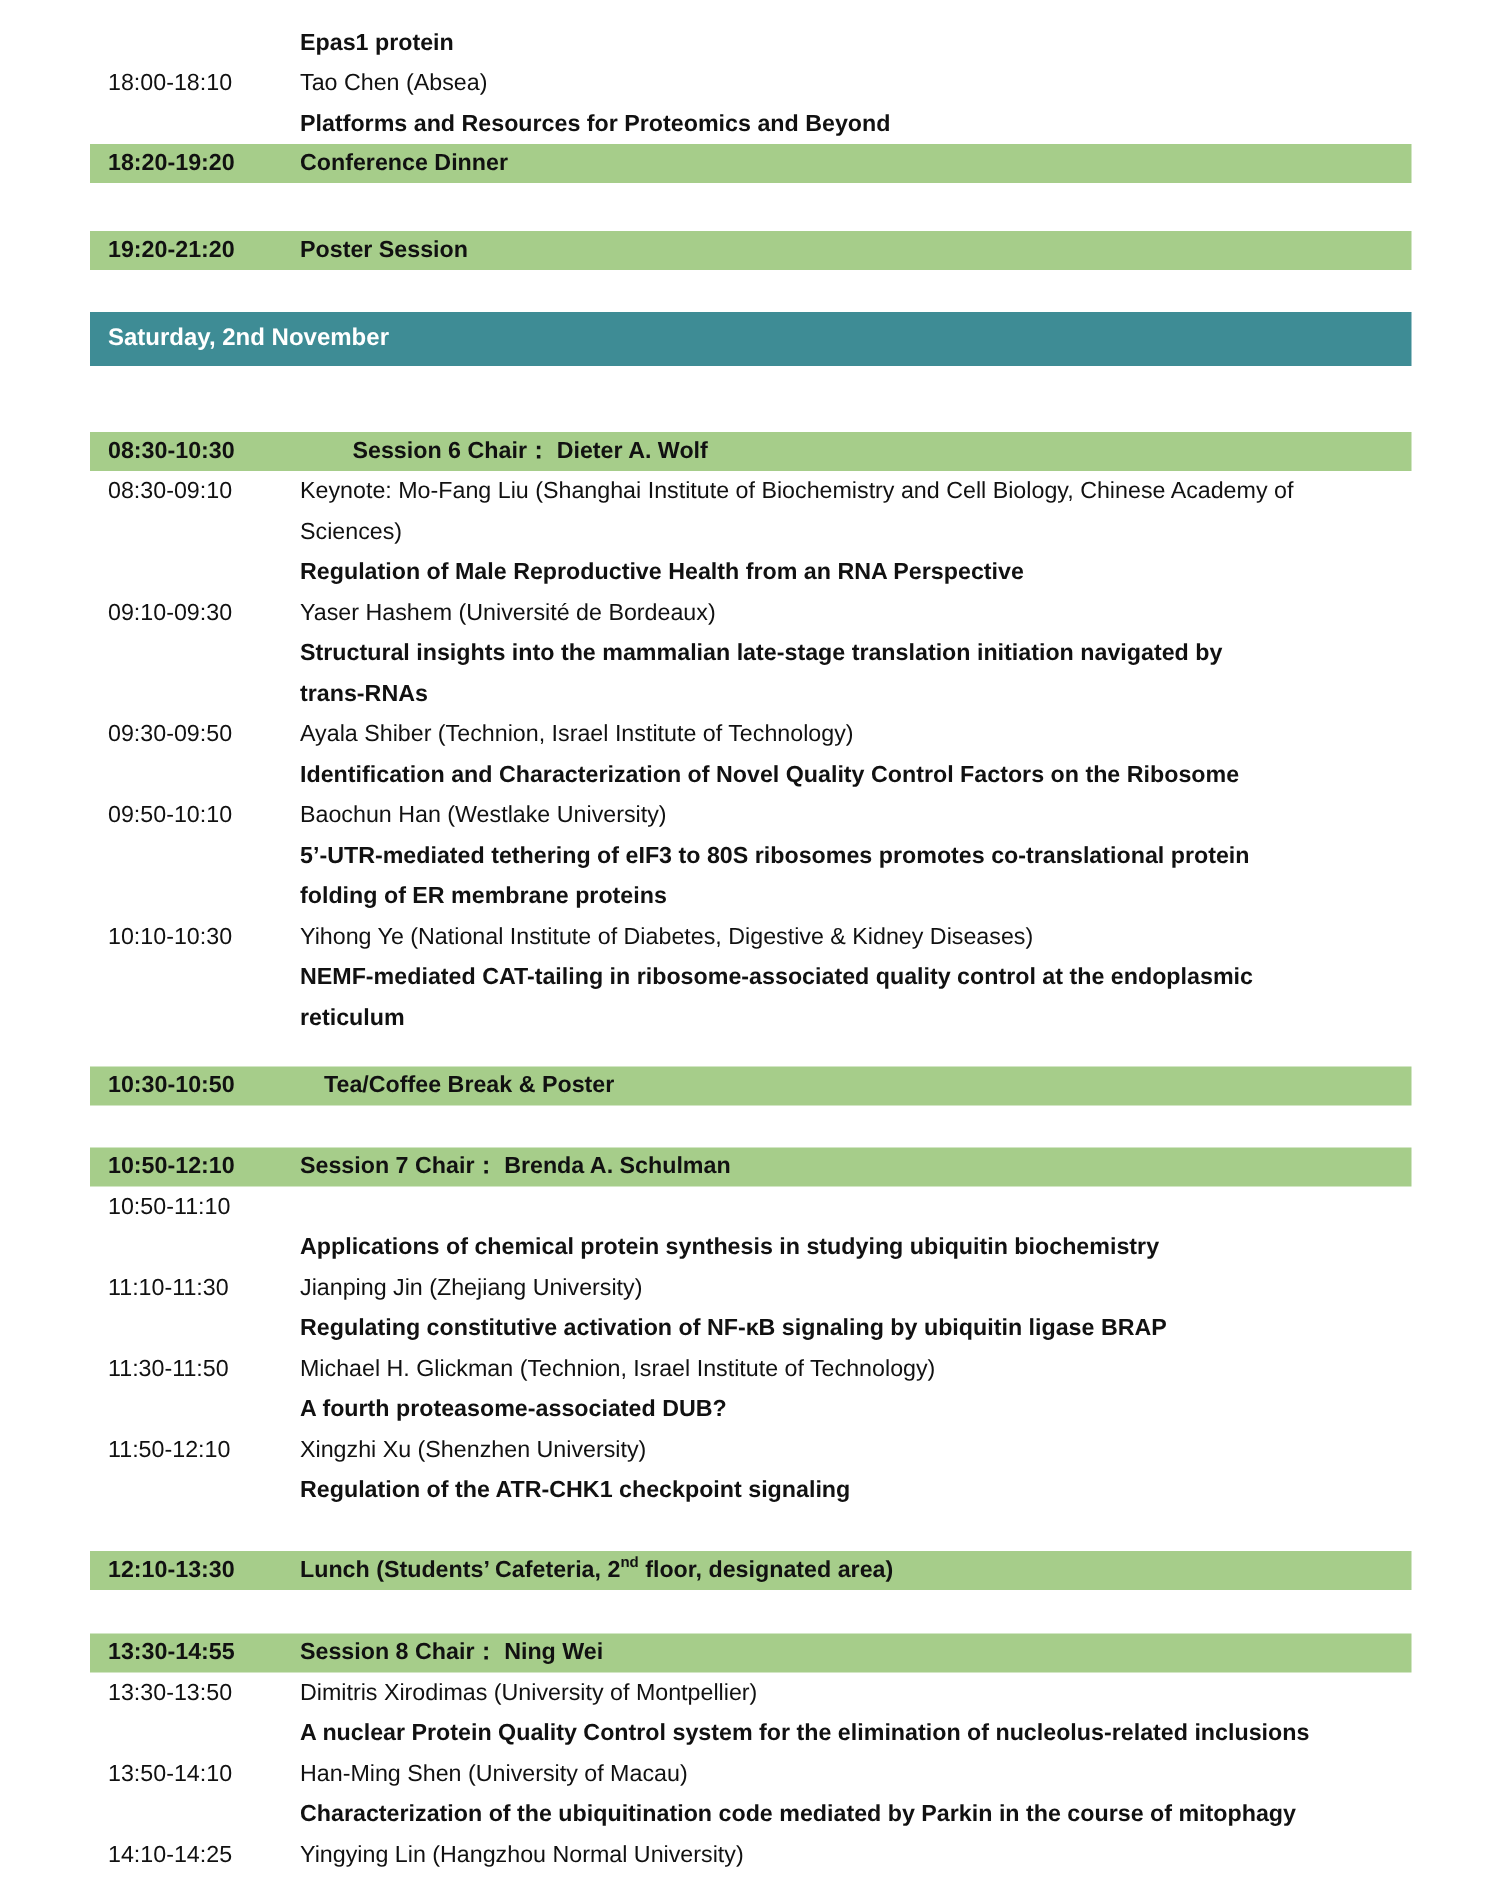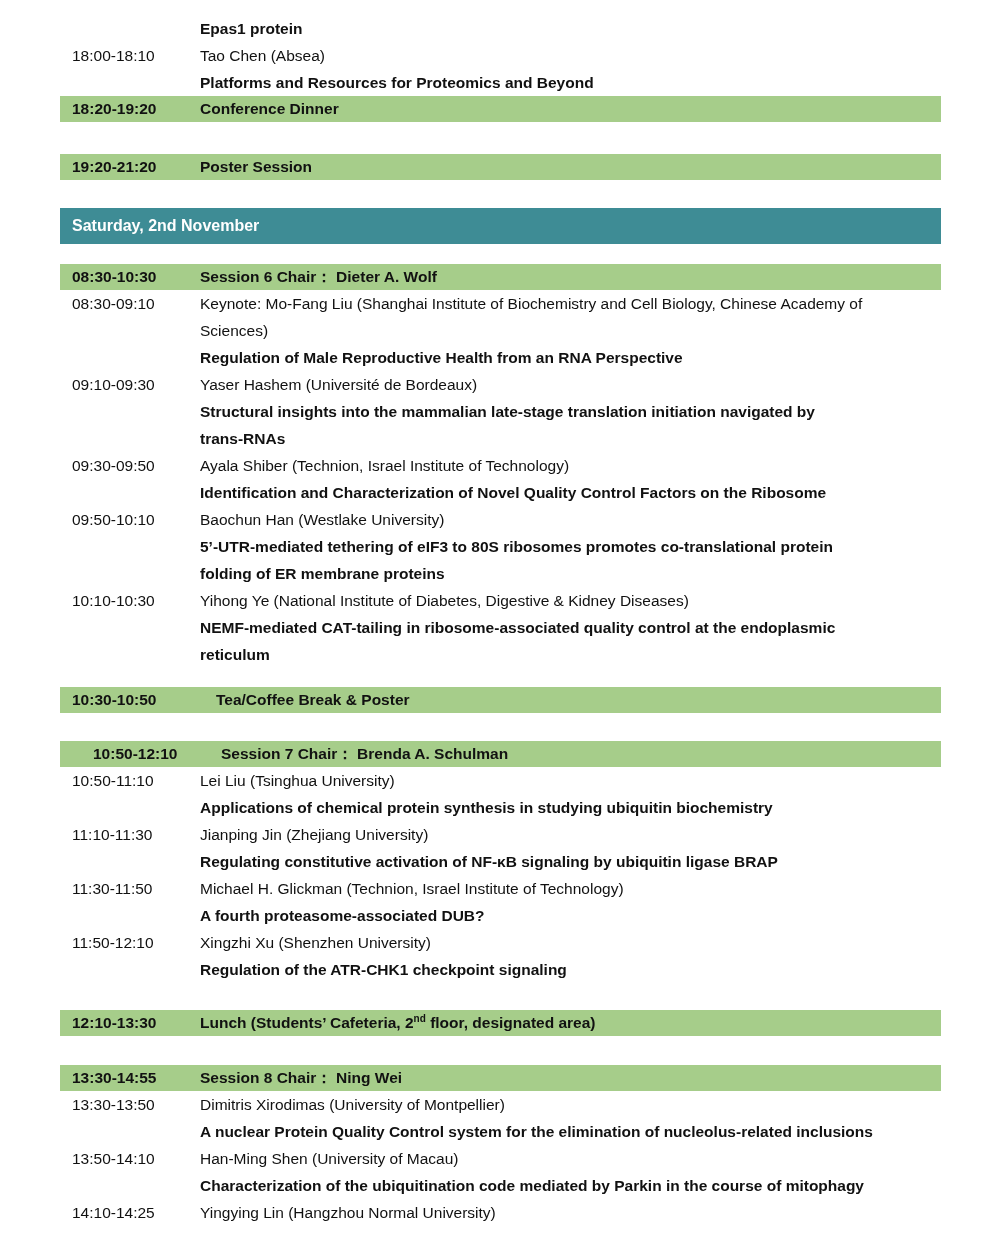--- a/index.html
+++ b/index.html
@@ -55,23 +55,23 @@
     height: 36px;
     background: var(--banner-teal);
     color: var(--banner-text-light);
     font-size: 16px;
     font-weight: bold;
     padding-left: 12px;
   }
   .mt-dinner { margin-top: 0; }
   .mt-poster { margin-top: 32px; }
   .mt-day    { margin-top: 28px; }
-  .mt-s6     { margin-top: 20px; }
+  .mt-s6     { margin-top: 44px; gap: 35px; }
   .mt-tea    { margin-top: 19px; gap: 16px; }
-  .mt-s7     { margin-top: 28px; padding-left: 21px; }
+  .mt-s7     { margin-top: 28px; }
   .mt-lunch  { margin-top: 27px; }
   .mt-s8     { margin-top: 29px; }
   sup {
     font-size: 10px;
     line-height: 0;
     vertical-align: super;
   }
 </style>
 </head>
 <body>
@@ -175,21 +175,20 @@
     <div class="desc">Tea/Coffee Break &amp; Poster</div>
   </div>
 
   <div class="banner mt-s7">
     <div class="time">10:50-12:10</div>
     <div class="desc">Session 7 Chair： Brenda A. Schulman</div>
   </div>
   <section>
     <div class="row">
       <div class="time">10:50-11:10</div>
-      <div class="desc">Lei Liu (Tsinghua University)</div>
     </div>
     <div class="row">
       <div class="time"></div>
       <div class="desc bold">Applications of chemical protein synthesis in studying ubiquitin biochemistry</div>
     </div>
     <div class="row">
       <div class="time">11:10-11:30</div>
       <div class="desc">Jianping Jin (Zhejiang University)</div>
     </div>
     <div class="row">

